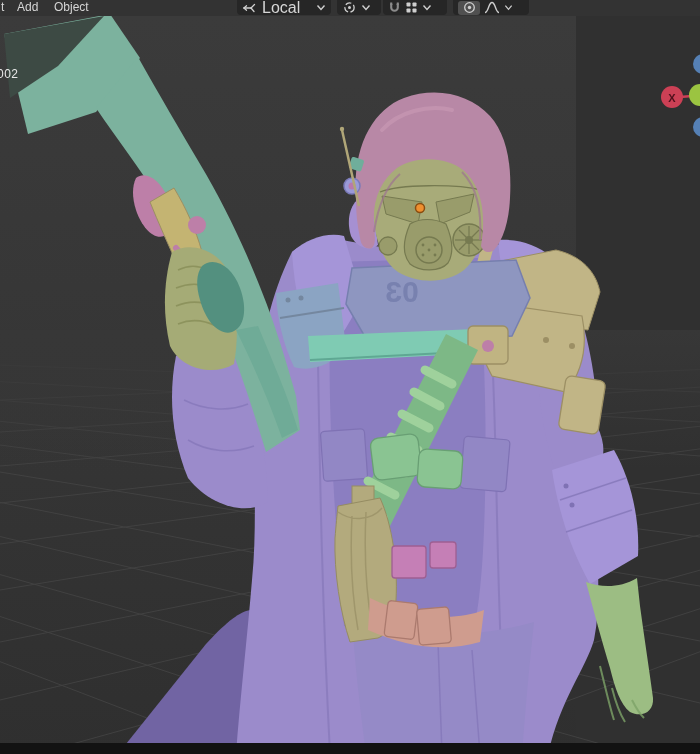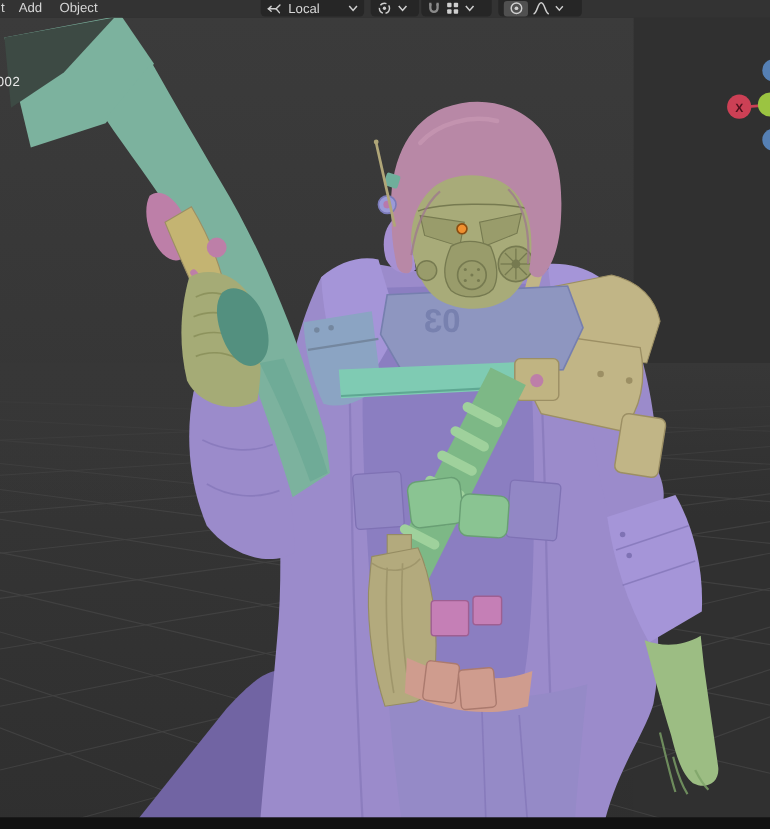--- a/index.html
+++ b/index.html
@@ -15,21 +15,21 @@
   }
   .menu{
     position:absolute;top:0;height:15px;line-height:15px;
     font-size:12px;color:var(--header_text);cursor:default;white-space:nowrap;
   }
   .pill{
     position:absolute;top:-5px;height:20px;border-radius:4px;
     background:var(--pill_bg);display:flex;align-items:center;
     padding:5px 5px 0 5px;gap:4px;box-sizing:border-box;color:var(--icon);
   }
-  .pill .lbl{font-size:12px;color:var(--header_text);padding:0 2px;}
+  .pill .lbl{font-size:16px;color:var(--header_text);padding:0 2px;}
   .icn{display:block;}
   .muted{color:var(--icon_muted);}
   .pressedbox{
     background:var(--pill_pressed);border-radius:3px;height:14px;width:22px;
     display:flex;align-items:center;justify-content:center;
   }
   
   .viewport{
     position:absolute;left:0;top:16px;width:576px;height:738px;
     background:linear-gradient(var(--viewport_top), #353535 55%, var(--viewport_bot));

